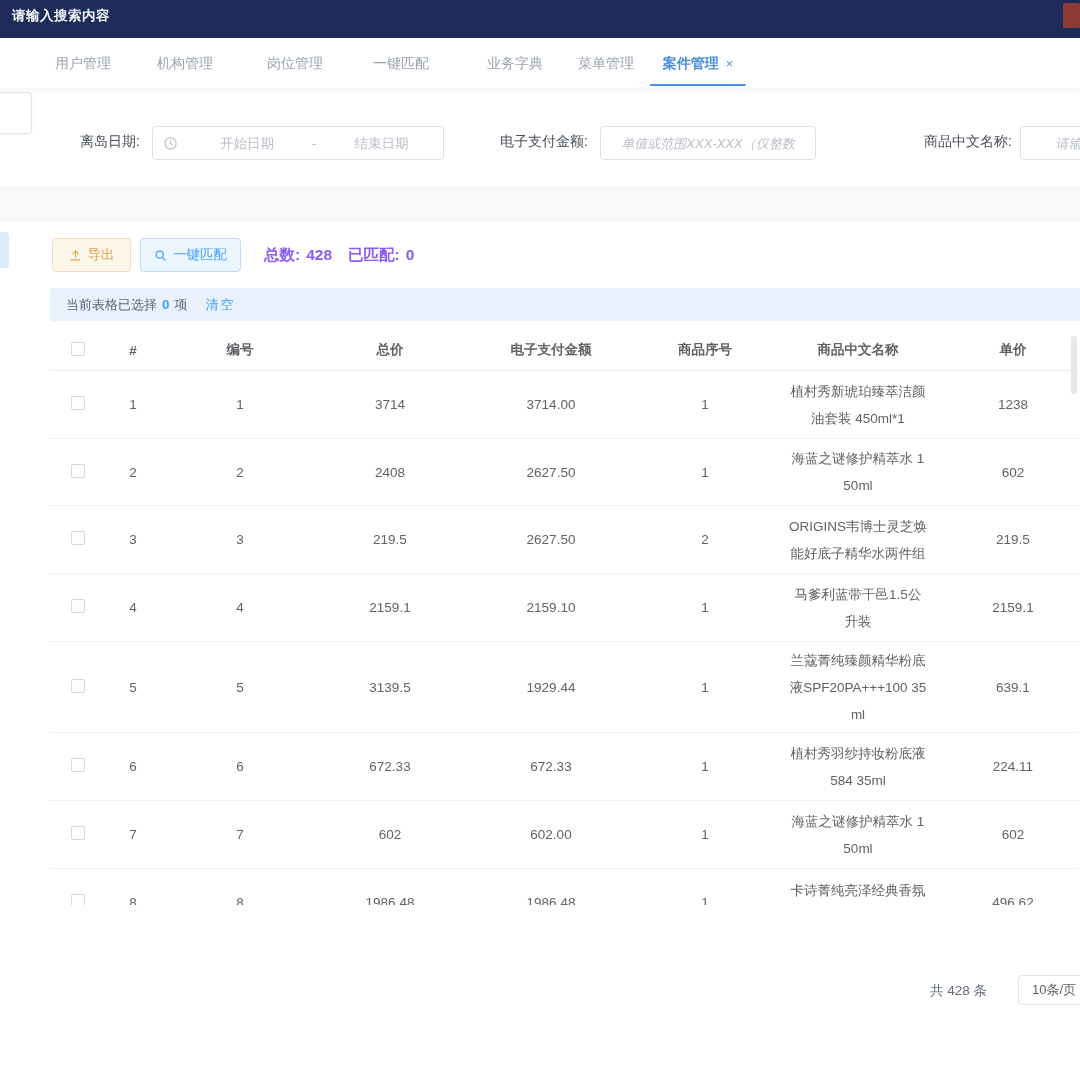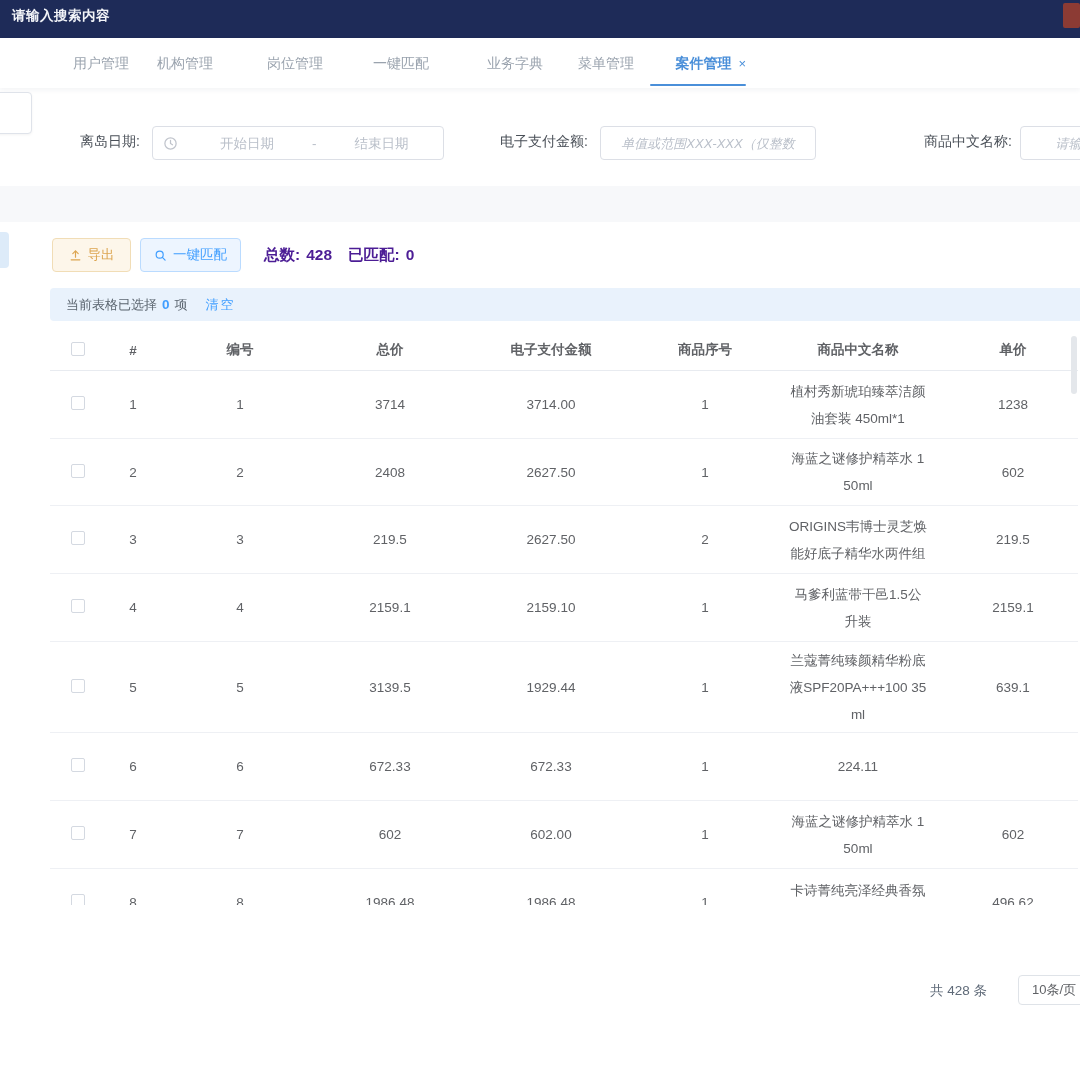--- a/index.html
+++ b/index.html
@@ -11,21 +11,21 @@
 
   
   .topbar{position:absolute;left:0;top:0;width:1080px;height:38px;background:#1e2b58;}
   .topbar-search{position:absolute;left:12px;top:7px;color:#f2f4f8;font-size:13.5px;font-weight:700;letter-spacing:.5px;}
   .topbar-badge{position:absolute;right:0;top:3px;width:17px;height:25px;background:#8c3b34;border-radius:2px;}
 
   
   .tabbar{position:absolute;left:0;top:38px;width:1080px;height:50px;background:#ffffff;
     box-shadow:0 2px 5px rgba(30,43,88,.06);}
   .tab{position:absolute;top:0;height:50px;line-height:50px;font-size:14px;color:#9aa3ae;cursor:pointer;white-space:nowrap;}
-  .tab-active{position:absolute;top:0;left:650px;width:96px;height:50px;line-height:50px;text-align:right;
+  .tab-active{position:absolute;top:0;left:650px;width:96px;height:50px;line-height:50px;text-align:center;
     color:#4a8fd9;font-size:14px;font-weight:600;cursor:pointer;}
   .tab-close{margin-left:7px;font-size:13px;font-weight:400;color:#4a8fd9;cursor:pointer;}
   .tab-underline{position:absolute;left:0;bottom:2px;width:96px;height:2px;background:#4a8fd9;border-radius:1px;}
 
   
   .float-box{position:absolute;left:-8px;top:92px;width:38px;height:40px;background:#fff;
     border:1px solid #dfe3ea;border-radius:4px;box-shadow:0 1px 3px rgba(0,0,0,.05);}
   .left-blue-fragment{position:absolute;left:0;top:232px;width:9px;height:36px;background:#ddebf9;border-radius:0 4px 4px 0;}
   .section-band{position:absolute;left:0;top:186px;width:1080px;height:36px;background:#f7f8fa;}
 
@@ -40,21 +40,21 @@
   .amount-input input,.product-input input{width:100%;height:100%;border:none;outline:none;background:transparent;
     font-size:13px;text-align:center;box-sizing:border-box;color:#606266;font-family:inherit;font-style:italic;}
   .product-input{left:1020px;width:110px;}
   .clock-icon{flex:0 0 auto;margin-right:8px;display:inline-flex;}
 
   
   .btn{position:absolute;top:238px;height:34px;border-radius:4px;font-size:13.5px;display:flex;align-items:center;
     justify-content:center;gap:6px;cursor:pointer;box-sizing:border-box;font-family:inherit;}
   .btn-export{left:52px;width:79px;background:#fdf6ea;border:1px solid #f1ddb6;color:#dca550;}
   .btn-match{left:140px;width:101px;background:#edf5ff;border:1px solid #badbff;color:#409eff;}
-  .stats{position:absolute;left:264px;top:238px;height:34px;line-height:34px;font-size:15.5px;color:#4c1d95;font-weight:600;}
+  .stats{position:absolute;left:264px;top:238px;height:34px;line-height:34px;font-size:15.5px;color:#8b5cf6;font-weight:600;}
   .stats span{margin-right:6px;}
   .stats .gap{margin-left:10px;}
 
   
   .sel-bar{position:absolute;left:50px;top:288px;width:1030px;height:33px;background:#e9f2fc;border-radius:4px 0 0 4px;
     display:flex;align-items:center;padding-left:16px;box-sizing:border-box;font-size:13px;color:#5c6670;}
   .sel-count{color:#409eff;font-weight:700;margin:0 5px;font-size:13.5px;}
   .sel-clear{color:#409eff;margin-left:18px;cursor:pointer;letter-spacing:2px;}
 
   
@@ -81,21 +81,21 @@
 </style>
 </head>
 <body>
 
 <div class="topbar">
   <span class="topbar-search">请输入搜索内容</span>
   <div class="topbar-badge"></div>
 </div>
 
 <div class="tabbar">
-  <span class="tab" style="left:73px">用户管理</span>
+  <span class="tab" style="left:55px">用户管理</span>
   <span class="tab" style="left:157px">机构管理</span>
   <span class="tab" style="left:267px">岗位管理</span>
   <span class="tab" style="left:373px">一键匹配</span>
   <span class="tab" style="left:487px">业务字典</span>
   <span class="tab" style="left:578px">菜单管理</span>
   <div class="tab-active">
     <span>案件管理</span><span class="tab-close">×</span>
     <div class="tab-underline"></div>
   </div>
 </div>
@@ -222,20 +222,21 @@
     <div class="td">639.1</div>
   </div>
 
   <div class="tr r68">
     <div class="td"><span class="checkbox"></span></div>
     <div class="td">6</div>
     <div class="td">6</div>
     <div class="td">672.33</div>
     <div class="td">672.33</div>
     <div class="td">1</div>
+    <div class="td cell-name"><span>植村秀羽纱持妆粉底液 584 35ml</span></div>
     <div class="td">224.11</div>
   </div>
 
   <div class="tr r68">
     <div class="td"><span class="checkbox"></span></div>
     <div class="td">7</div>
     <div class="td">7</div>
     <div class="td">602</div>
     <div class="td">602.00</div>
     <div class="td">1</div>

